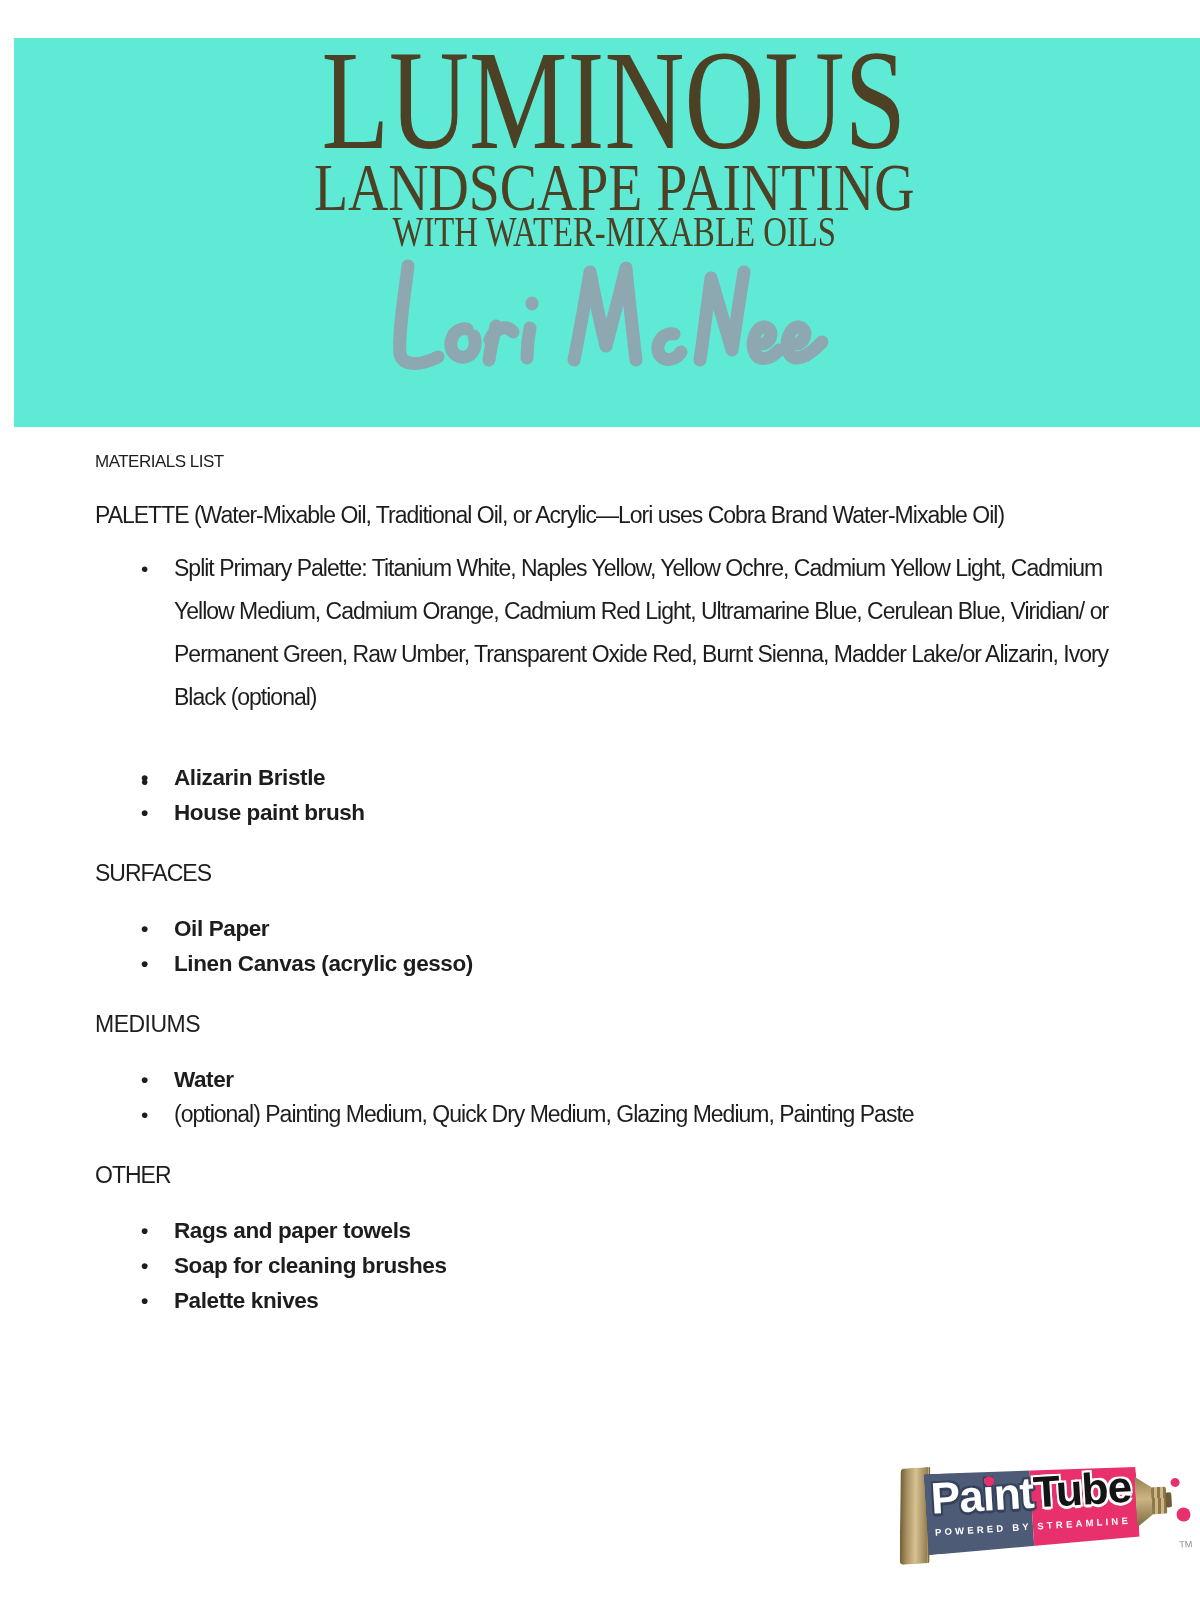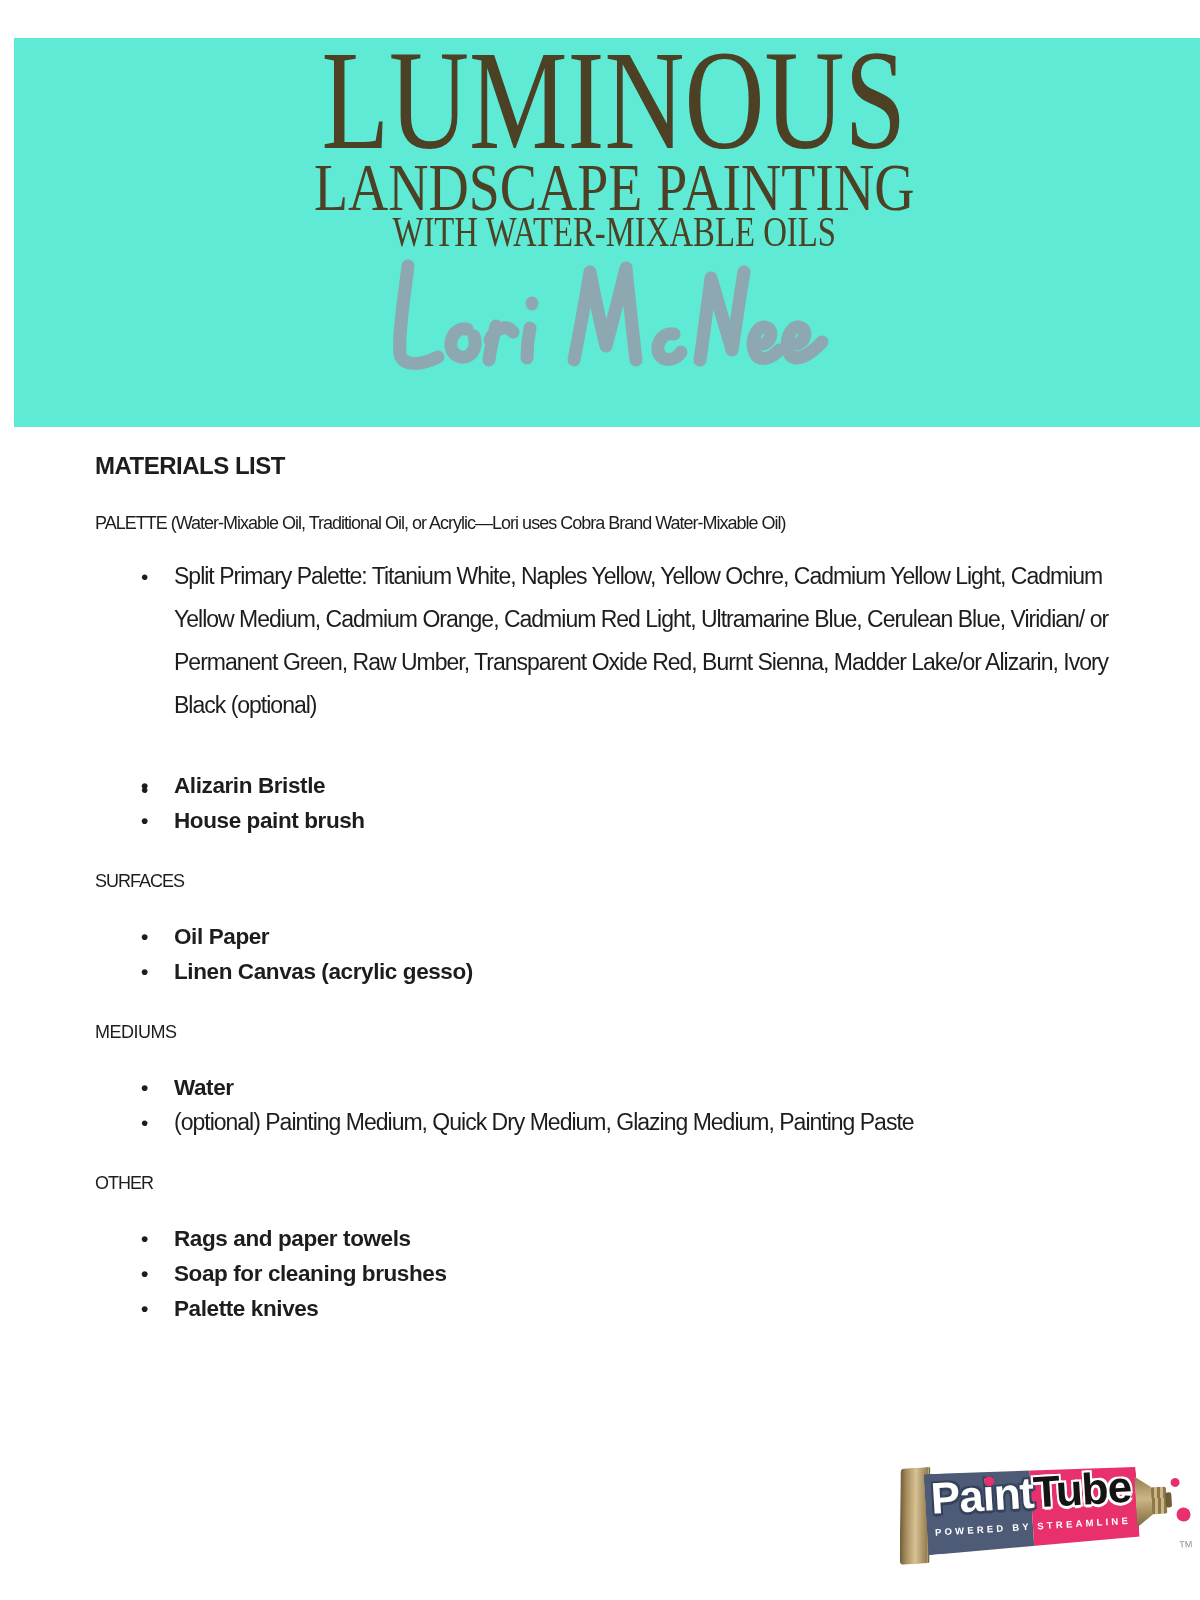--- a/index.html
+++ b/index.html
@@ -18,24 +18,24 @@
   .t1 > span{transform:scaleX(0.78);transform-origin:center;}
   .t2{font-size:68px;line-height:0.9;margin-top:1px;}
   .t2 > span{transform:scaleX(0.82);transform-origin:center;}
   .t3{font-size:42px;line-height:1;margin-top:-7px;font-weight:normal;}
   .t3 > span{transform:scaleX(0.78);transform-origin:center;}
   .sig-wrap{margin-top:1px;}
   .sig-wrap svg{display:inline-block;}
   
   .doc{position:absolute;left:95px;top:440px;width:1010px;}
   .materials-heading{
-    font-size:24px;font-weight:bold;letter-spacing:-0.5px;margin-top:12px;
+    font-size:17px;font-weight:normal;letter-spacing:-0.5px;margin-top:12px;
   }
   .sec-title{
-    font-size:18px;letter-spacing:-1px;line-height:43px;margin-top:22px;width:1000px;
+    font-size:23px;letter-spacing:-1px;line-height:43px;margin-top:22px;width:1000px;
   }
   .sec-title.bold{font-weight:normal;letter-spacing:-0.5px;}
   .bullet-item{position:relative;padding-left:79px;}
   .bullet-item .bullet{
     position:absolute;left:46px;top:0;font-size:21px;
   }
   .p-item{
     font-size:23px;letter-spacing:-1px;line-height:43px;width:984px;margin-top:10px;
   }
   .p-item.gap{margin-top:41px;}

